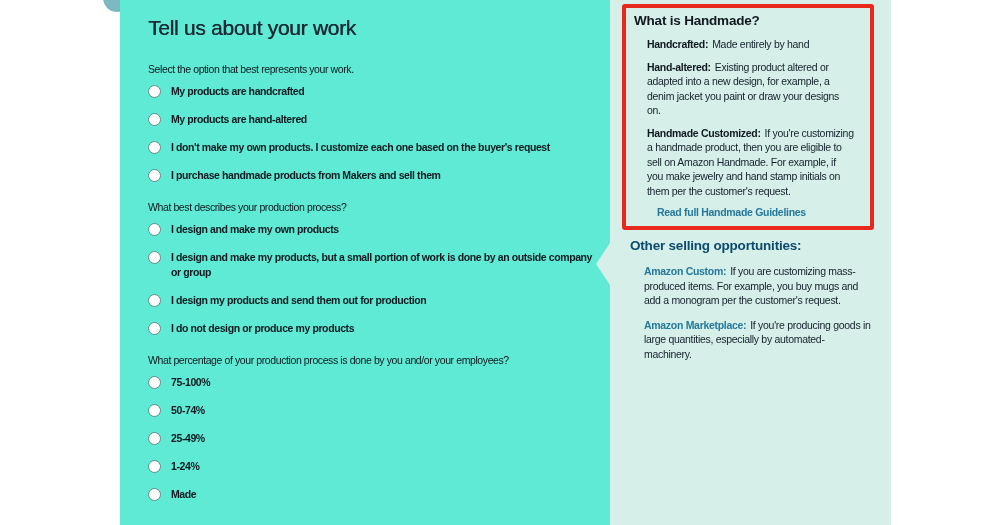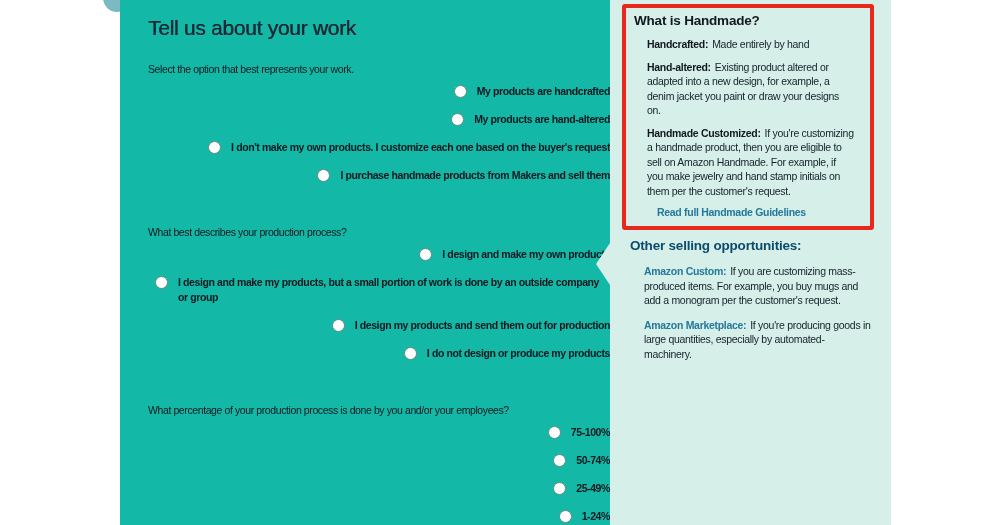--- a/index.html
+++ b/index.html
@@ -7,38 +7,38 @@
     position:relative;
     width:1000px;height:525px;
     overflow:hidden;
     background:#ffffff;
     font-family:"Liberation Sans", sans-serif;
     color:#15202b;
   }
   
   .card{
     position:absolute;left:120px;top:0;width:490px;height:525px;
-    background:#14b8a6;
+    background:#5eead4;
     overflow:hidden;
     padding:0;
   }
   .form{padding:14px 0 0 28px;}
   .page-title{
     font-size:21px;line-height:27px;font-weight:400;
     letter-spacing:-0.3px;color:#1b2b36;margin:0;
     text-shadow:0.4px 0 0 currentColor;
   }
-  .question{margin-top:42px;}
+  .question{margin-top:17px;}
   .question.first{margin-top:21px;}
   .q-label{
     font-size:10.5px;font-weight:400;letter-spacing:-0.4px;
     line-height:15px;color:#101820;margin:0 0 7px 0;white-space:nowrap;
   }
   .option{
-    display:flex;align-items:flex-start;margin-bottom:13px;cursor:pointer;justify-content:flex-end;
+    display:flex;align-items:flex-start;margin-bottom:13px;cursor:pointer;
   }
   .radio{
     flex:0 0 auto;width:11px;height:11px;margin:1px 10px 0 0;
     border:1.5px solid #5d8d85;border-radius:50%;background:#ffffff;
     box-sizing:content-box;
   }
   .opt-label{
     font-size:10.5px;font-weight:700;letter-spacing:-0.4px;
     line-height:15px;color:#101820;max-width:432px;
   }

